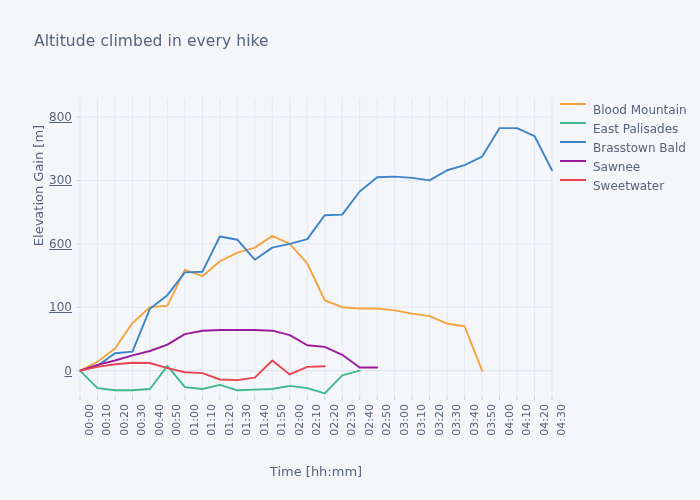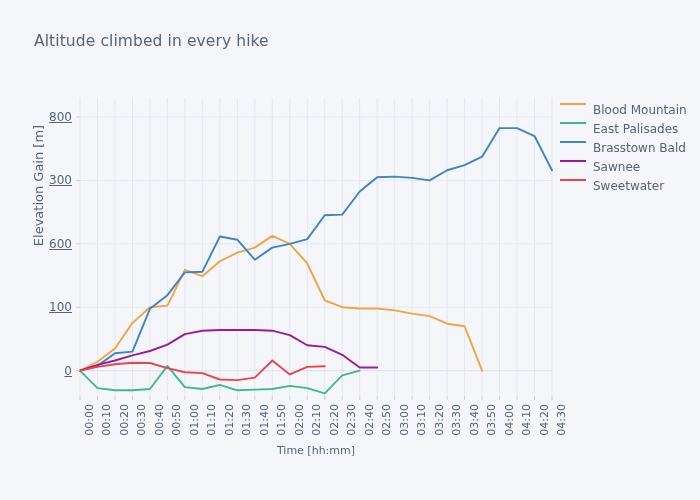--- a/index.html
+++ b/index.html
@@ -38,24 +38,24 @@
     text-align: center;
     font-size: 13px;
     color: #56637a;
     transform: rotate(-90deg);
     transform-origin: center center;
     white-space: nowrap;
   }
   .x-axis-title {
     position: absolute;
     left: 80px;
-    top: 444px;
+    top: 464px;
     width: 472px;
     text-align: center;
-    font-size: 11px;
+    font-size: 13px;
     color: #56637a;
     white-space: nowrap;
   }
   .plot-svg {
     position: absolute;
     left: 0;
     top: 0;
   }
   .y-tick-label {
     position: absolute;

